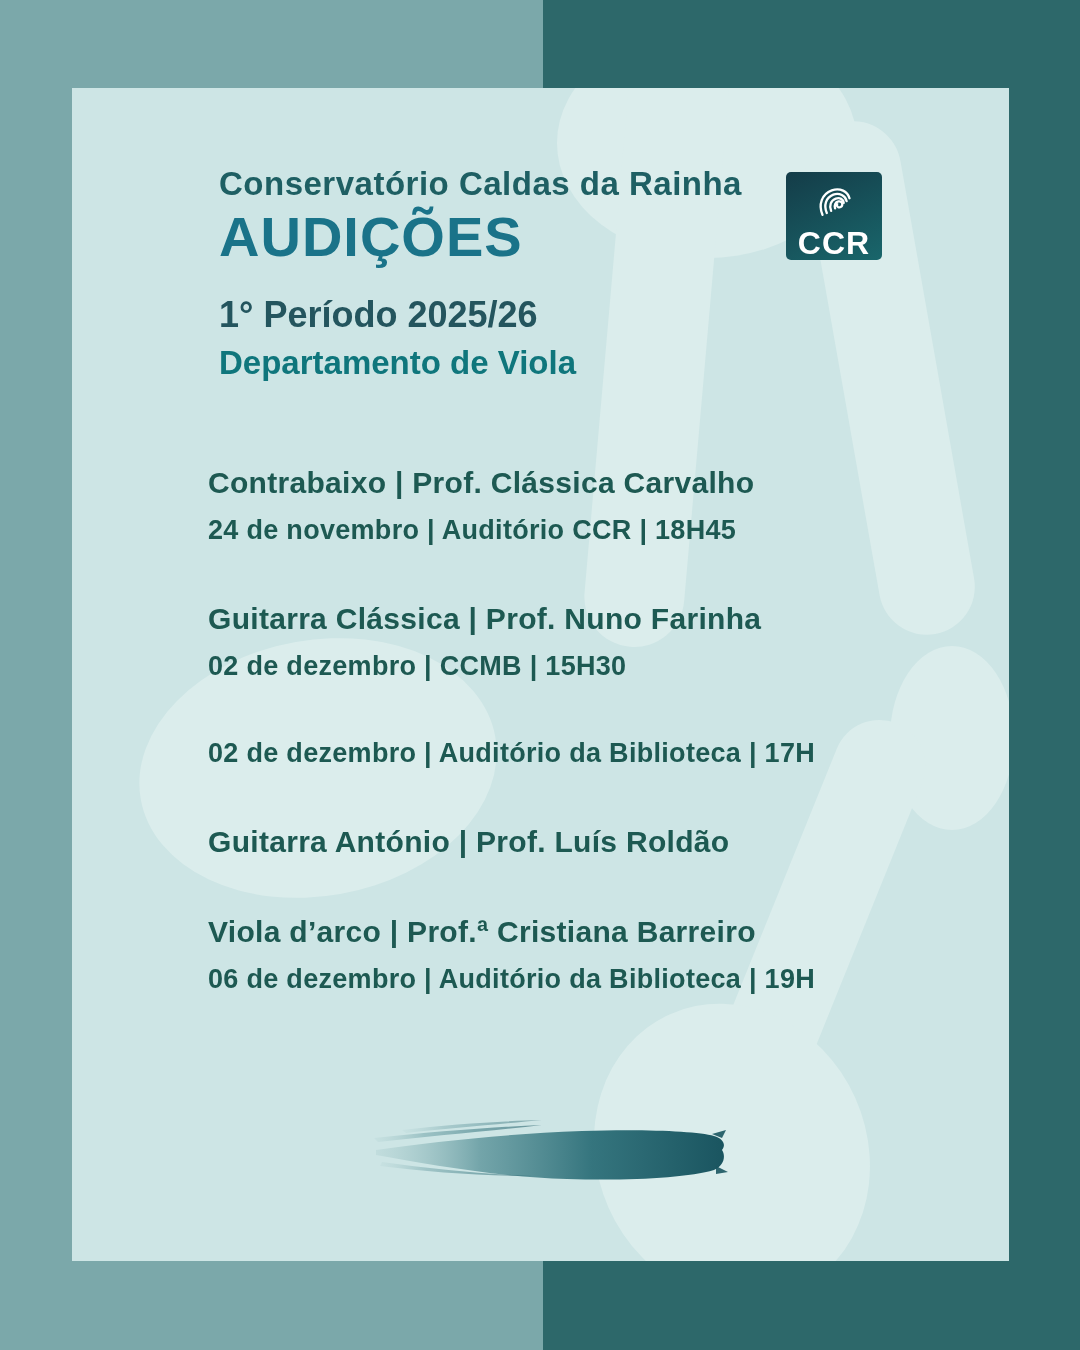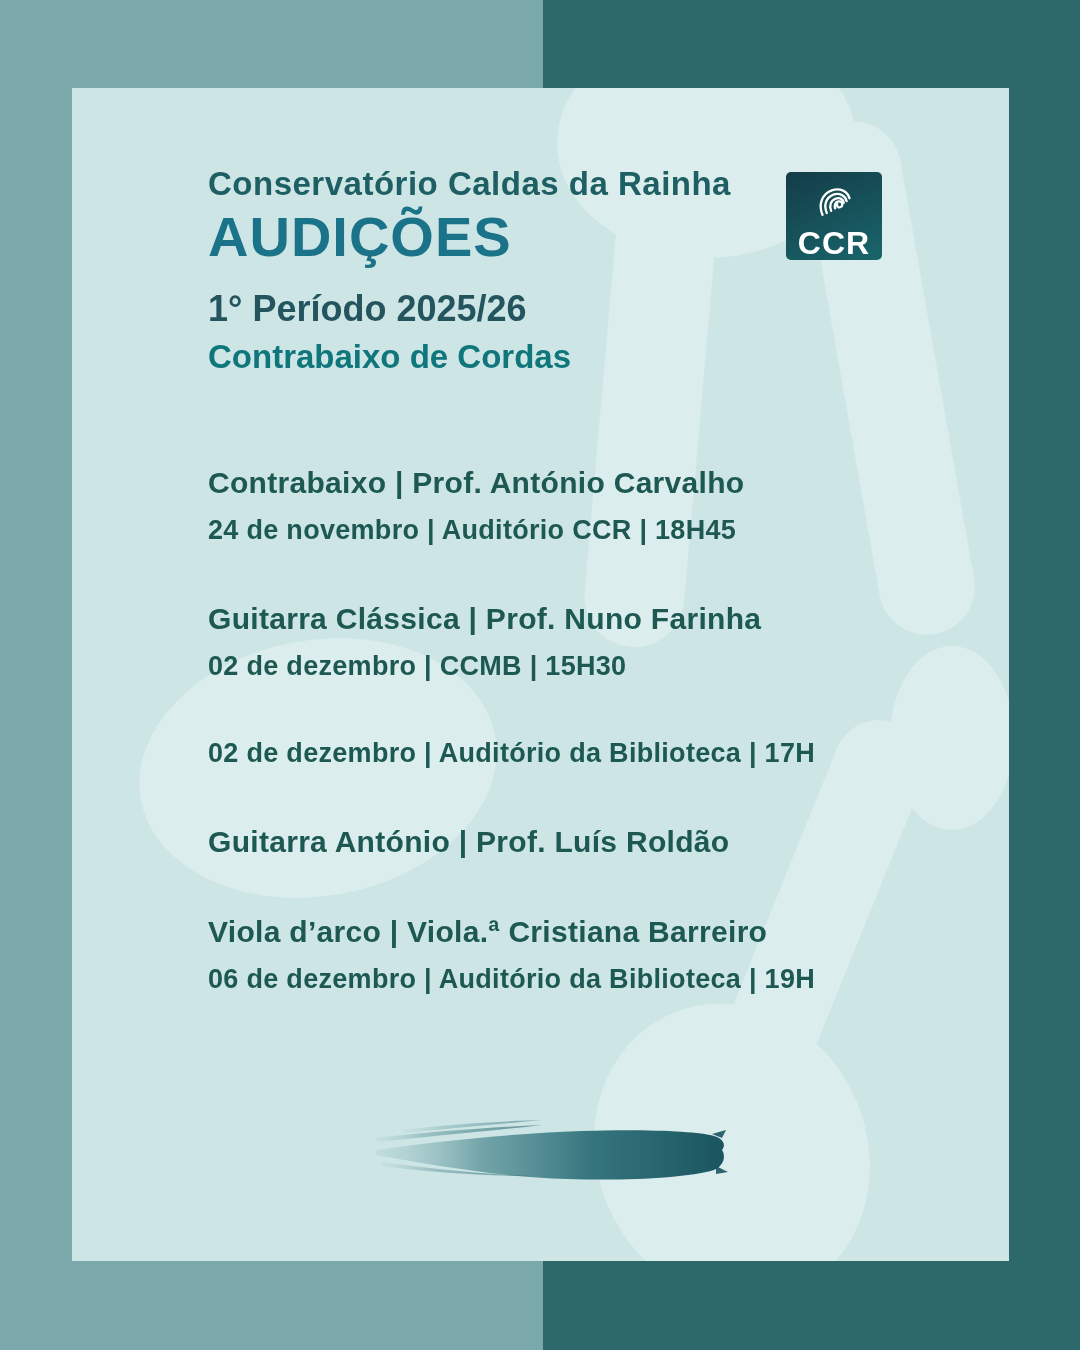--- a/index.html
+++ b/index.html
@@ -12,24 +12,24 @@
     background:var(--bgLeft,#7BA8AA);
   }
   .bg-left{position:absolute;left:0;top:0;width:543px;height:1350px;background:var(--bgLeft,#7BA8AA);}
   .bg-right{position:absolute;left:543px;top:0;width:537px;height:1350px;background:var(--bgRight,#2D686A);}
   .card{
     position:absolute;left:72px;top:88px;width:937px;height:1173px;
     background:var(--card,#CDE5E5);
     overflow:hidden;
   }
   .watermark{position:absolute;left:0;top:0;width:937px;height:1173px;color:var(--watermark,#DBEDEC);}
-  .header{position:absolute;left:136px;top:0;width:620px;}
+  .header{position:absolute;left:147px;top:0;width:620px;}
   .org{margin-top:76px;font-size:33px;line-height:40px;letter-spacing:0.5px;color:var(--orgText,#1E5F63);}
   .title{font-size:56px;line-height:66px;letter-spacing:1px;color:var(--titleText,#1A7389);}
-  .period{margin-top:16px;font-size:36px;line-height:46px;color:var(--periodText,#24555E);}
+  .period{margin-top:22px;font-size:36px;line-height:46px;color:var(--periodText,#24555E);}
   .department{margin-top:4px;font-size:33px;line-height:42px;color:var(--deptText,#0F767C);}
   .logo{
     position:absolute;left:714px;top:84px;width:96px;height:88px;
     border-radius:5px;
     background:linear-gradient(155deg,var(--logoDark,#143C48) 0%,var(--logoLight,#19666B) 100%);
     display:flex;flex-direction:column;align-items:center;
   }
   .logo-icon{margin-top:14px;}
   .logo-label{color:var(--logoText,#FFFFFF);font-size:32px;line-height:34px;letter-spacing:1px;margin-top:4px;}
   .events{position:absolute;left:136px;top:376px;width:760px;}
@@ -55,52 +55,52 @@
       <rect x="700" y="620" width="92" height="420" rx="46" transform="rotate(22 746 830)"></rect>
       <ellipse cx="660" cy="1065" rx="135" ry="152" transform="rotate(-24 660 1065)"></ellipse>
       <ellipse cx="246" cy="680" rx="180" ry="128" transform="rotate(-10 246 680)"></ellipse>
     </g>
   </svg>
 
   <div class="header">
     <div class="org">Conservatório Caldas da Rainha</div>
     <div class="title">AUDIÇÕES</div>
     <div class="period">1° Período 2025/26</div>
-    <div class="department">Contrabaixo de Cordas</div>
+    <div class="department">Departamento de Viola</div>
   </div>
 
   <div class="logo">
     <svg class="logo-icon" width="58" height="58" viewBox="0 0 100 100" aria-hidden="true">
       <g stroke="#ffffff" stroke-width="6.5" fill="none" stroke-linecap="round">
         <path d="M18,80 C6,52 16,22 44,12 C67,4 88,15 93,34"></path>
         <path d="M30,75 C21,54 27,32 48,24 C65,18 82,27 85,42"></path>
         <path d="M42,69 C36,54 41,40 55,35 C66,31 76,37 77,47"></path>
         <path d="M53,62 C50,53 54,45 62,43 C69,41 74,46 73,52 C72,58 66,61 61,58 C58,56 57,52 59,50"></path>
       </g>
     </svg>
     <div class="logo-label">CCR</div>
   </div>
 
   <div class="events">
     <div class="event">
-      <div class="event-title">Contrabaixo | Prof. António Carvalho</div>
+      <div class="event-title">Contrabaixo | Prof. Clássica Carvalho</div>
       <div class="event-details">24 de novembro | Auditório CCR | 18H45</div>
     </div>
     <div class="event">
       <div class="event-title">Guitarra Clássica | Prof. Nuno Farinha</div>
       <div class="event-details">02 de dezembro | CCMB | 15H30</div>
     </div>
     <div class="event">
       <div class="event-details">02 de dezembro | Auditório da Biblioteca | 17H</div>
     </div>
     <div class="event">
       <div class="event-title">Guitarra António | Prof. Luís Roldão</div>
     </div>
     <div class="event">
-      <div class="event-title">Viola d’arco | Viola.ª Cristiana Barreiro</div>
+      <div class="event-title">Viola d’arco | Prof.ª Cristiana Barreiro</div>
       <div class="event-details">06 de dezembro | Auditório da Biblioteca | 19H</div>
     </div>
   </div>
 
   <svg class="brush" viewBox="0 0 360 70" aria-hidden="true">
     <defs>
       <linearGradient id="brushGrad" x1="0" y1="0" x2="1" y2="0">
         <stop offset="0" style="stop-color:var(--brushLight,#9FC5C6)" stop-opacity="0.25"></stop>
         <stop offset="0.3" style="stop-color:var(--brushMid,#63999F)" stop-opacity="0.85"></stop>
         <stop offset="0.62" style="stop-color:var(--brushMid2,#35757E)"></stop>

